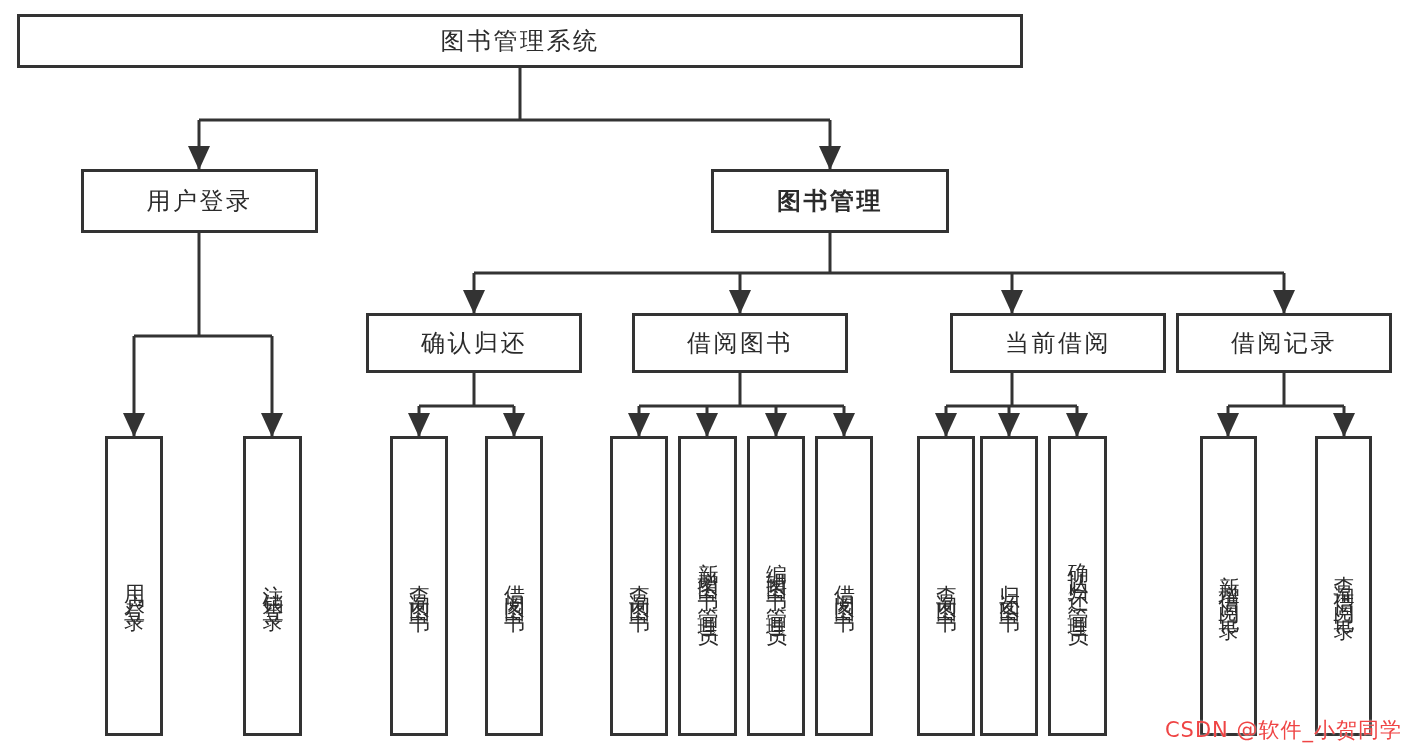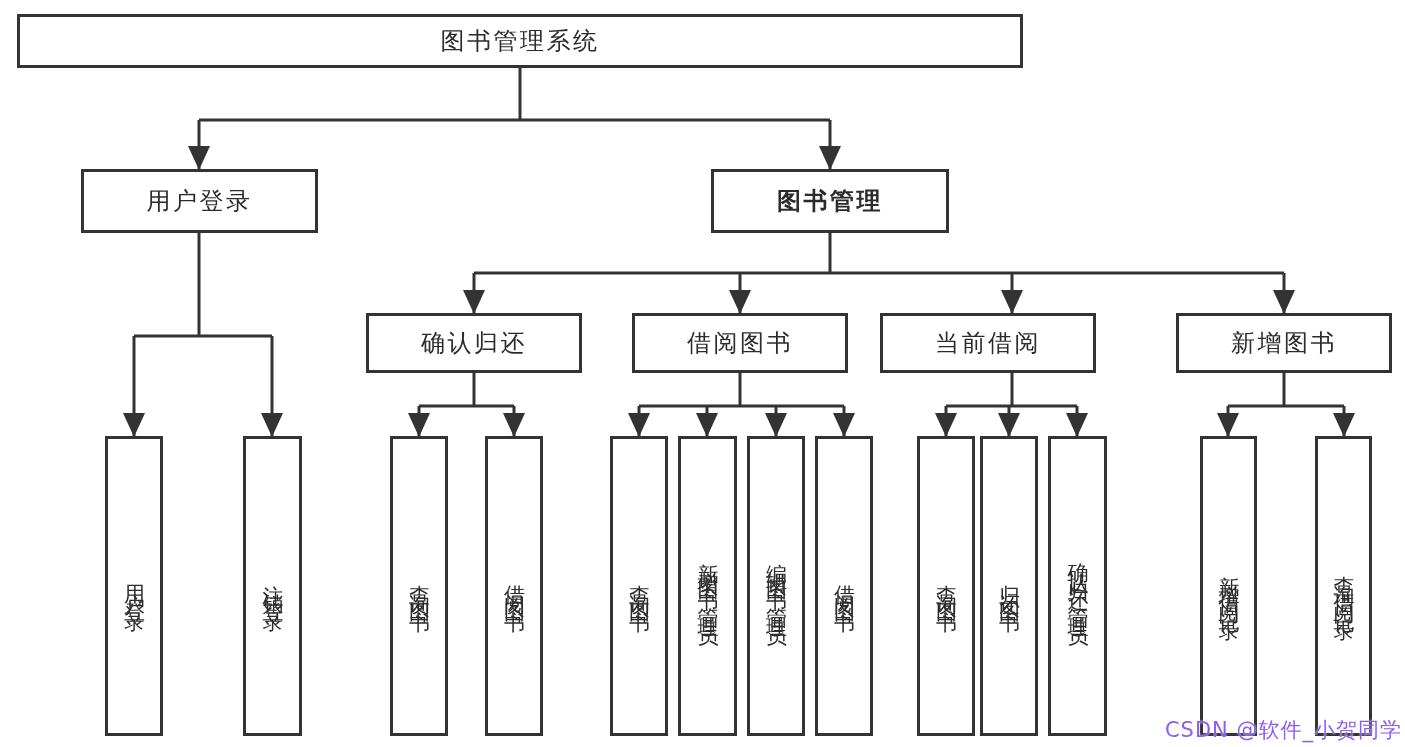--- a/index.html
+++ b/index.html
@@ -12,21 +12,21 @@
     position:absolute;box-sizing:border-box;background:#ffffff;border:3px solid #333333;
     display:flex;align-items:center;justify-content:center;text-align:center;
     font-size:24px;letter-spacing:2.5px;white-space:nowrap;
   }
   .node.vert{
     writing-mode:vertical-rl;text-orientation:mixed;
     font-size:21px;letter-spacing:9px;line-height:1;white-space:normal;
   }
   .watermark{
     position:absolute;right:3px;top:716px;font-size:21px;letter-spacing:1px;
-    color:#8b5cf6;text-shadow:0 0 2px #ffffff;white-space:nowrap;
+    color:#ef4444;text-shadow:0 0 2px #ffffff;white-space:nowrap;
   }
 </style>
 </head>
 <body>
 
 <div class="canvas">
 
   <svg class="wires" viewBox="0 0 1405 747" xmlns="http://www.w3.org/2000/svg">
     <defs>
       <marker id="arrow" markerUnits="userSpaceOnUse" markerWidth="26" markerHeight="24" refX="23" refY="11" orient="auto">
@@ -91,22 +91,22 @@
     </g>
   </svg>
 
   <div class="node" style="left:17px;top:14px;width:1006px;height:54px;">图书管理系统</div>
 
   <div class="node" style="left:81px;top:169px;width:237px;height:64px;">用户登录</div>
   <div class="node" style="left:711px;top:169px;width:238px;height:64px;font-weight:bold;">图书管理</div>
 
   <div class="node" style="left:366px;top:313px;width:216px;height:60px;">确认归还</div>
   <div class="node" style="left:632px;top:313px;width:216px;height:60px;">借阅图书</div>
-  <div class="node" style="left:880px;top:313px;width:216px;height:60px;">当前借阅</div>
-  <div class="node" style="left:1176px;top:313px;width:216px;height:60px;">新增图书</div>
+  <div class="node" style="left:950px;top:313px;width:216px;height:60px;">当前借阅</div>
+  <div class="node" style="left:1176px;top:313px;width:216px;height:60px;">借阅记录</div>
 
   <div class="node vert" style="left:105px;top:436px;width:58px;height:300px;">用户登录</div>
   <div class="node vert" style="left:243px;top:436px;width:59px;height:300px;">注销登录</div>
 
   <div class="node vert" style="left:390px;top:436px;width:58px;height:300px;">查询图书</div>
   <div class="node vert" style="left:485px;top:436px;width:58px;height:300px;">借阅图书</div>
 
   <div class="node vert" style="left:610px;top:436px;width:58px;height:300px;">查询图书</div>
   <div class="node vert" style="left:678px;top:436px;width:59px;height:300px;">新增图书（管理员）</div>
   <div class="node vert" style="left:747px;top:436px;width:58px;height:300px;">编辑图书（管理员）</div>

